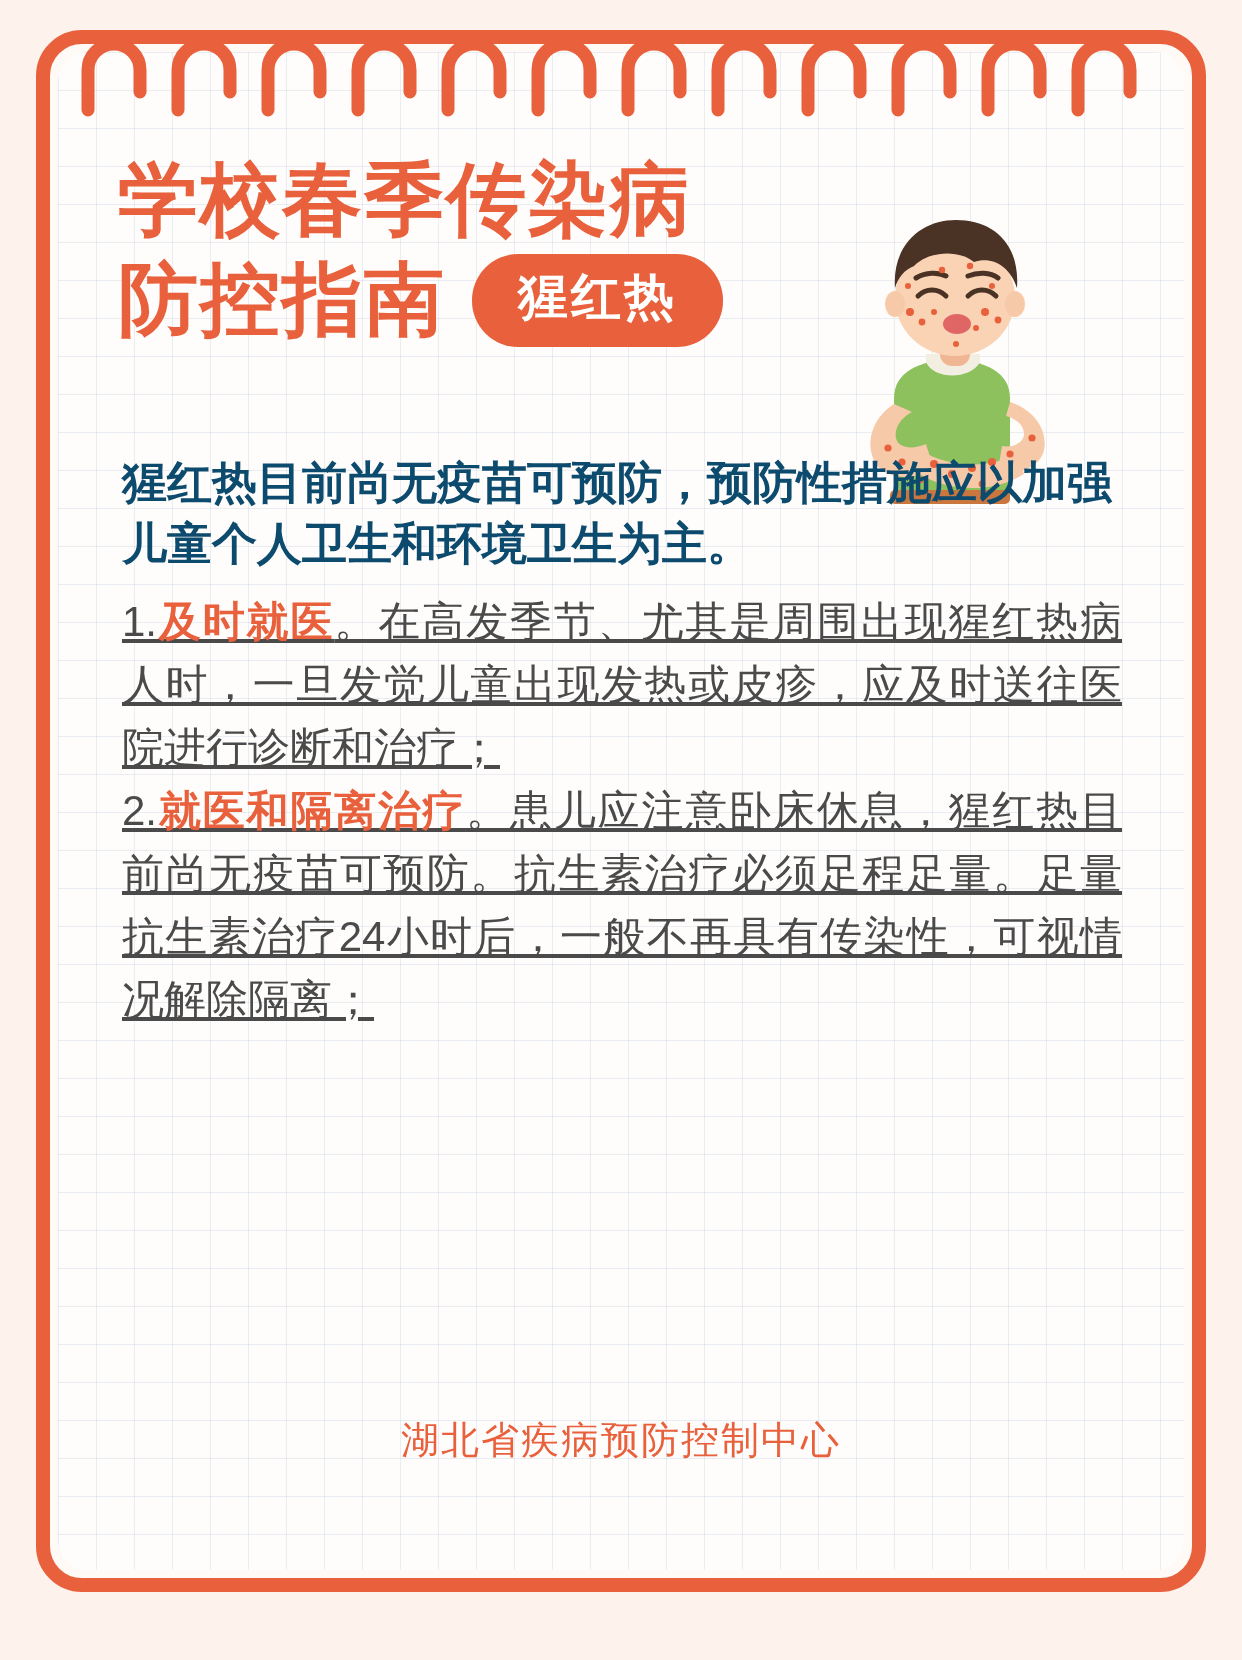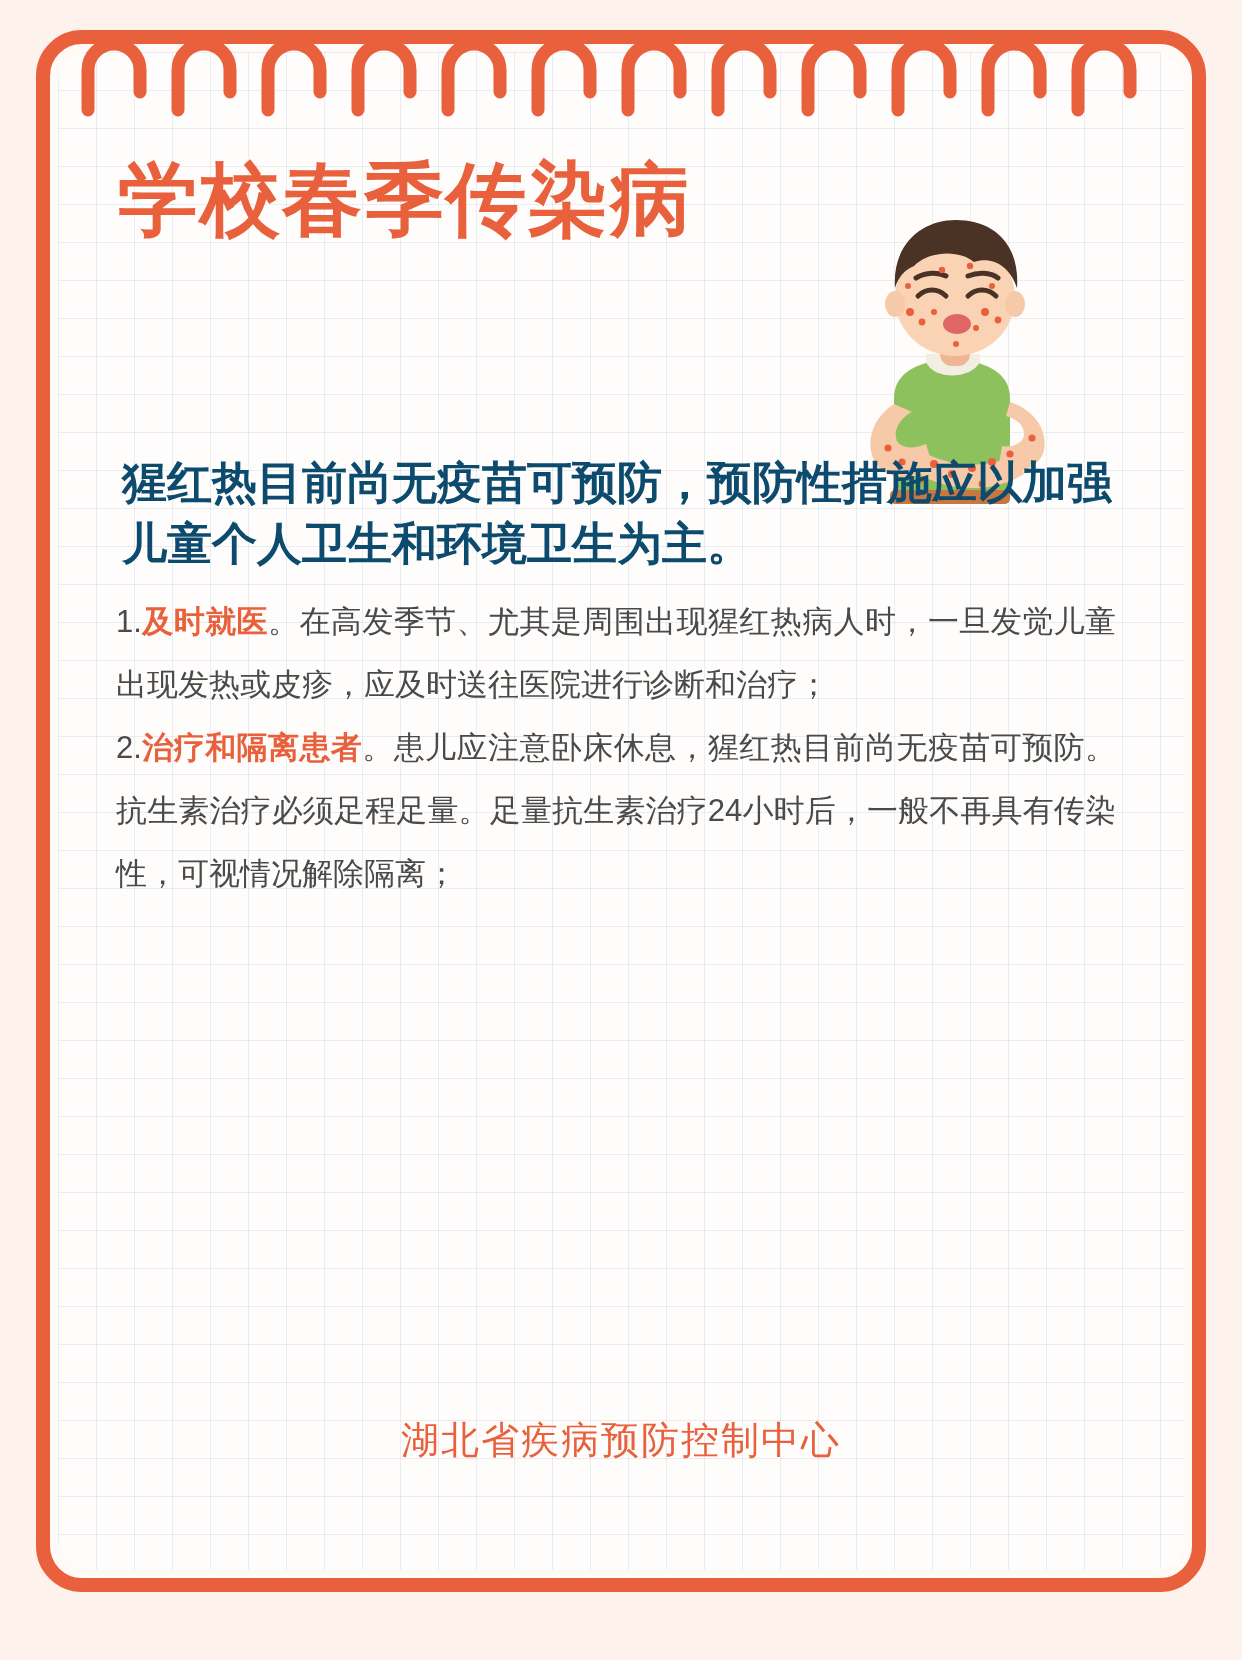--- a/index.html
+++ b/index.html
@@ -120,27 +120,28 @@
     font-size: 45px;
     line-height: 61px;
     font-weight: bold;
     color: #0c4a6e;
     letter-spacing: 0px;
   }
 
   
   .body-text {
     position: absolute;
-    left: 116px;
+    left: 122px;
     top: 590px;
     width: 1000px;
-    font-size: 31px;
+    font-size: 42px;
     line-height: 63px;
     color: #4a4a4a;
     letter-spacing: 0px;
+    text-decoration: underline;
   }
   .body-text p {
     margin: 0;
     text-align: justify;
   }
   .kw {
     color: #e8613c;
     font-weight: bold;
   }
 
@@ -178,20 +179,24 @@
       <path d="M808 110 L808 70 A26 26 0 1 1 860 70 L860 92"></path>
       <path d="M898 110 L898 70 A26 26 0 1 1 950 70 L950 92"></path>
       <path d="M988 110 L988 70 A26 26 0 1 1 1040 70 L1040 92"></path>
       <path d="M1078 110 L1078 70 A26 26 0 1 1 1130 70 L1130 92"></path>
     </g>
   </svg>
 
   <div class="header">
     <div class="title-block">
       <div class="title-line">学校春季传染病</div>
+      <div class="title-row2">
+        <div class="title-line">防控指南</div>
+        <div class="badge">猩红热</div>
+      </div>
     </div>
 
     <svg class="illustration" viewBox="0 0 250 310" xmlns="http://www.w3.org/2000/svg">
 
       <rect x="48" y="278" width="120" height="14" rx="5" fill="#c9763f"></rect>
 
       <path d="M52 186 C52 160 78 148 110 148 C142 148 168 160 168 186 L168 278 L52 278 Z" fill="#8dc15e"></path>
 
       <path d="M84 150 C92 168 128 168 138 150 L138 142 L84 142 Z" fill="#f2efe2"></path>
 
@@ -247,19 +252,19 @@
     </svg>
   </div>
 
   <div class="lead">猩红热目前尚无疫苗可预防，预防性措施应以加强儿童个人卫生和环境卫生为主。</div>
 
   <div class="body-text">
     <p>
       <span>1.</span><span class="kw">及时就医</span><span>。在高发季节、尤其是周围出现猩红热病人时，一旦发觉儿童出现发热或皮疹，应及时送往医院进行诊断和治疗；</span>
     </p>
     <p>
-      <span>2.</span><span class="kw">治疗和隔离患者</span><span>。患儿应注意卧床休息，猩红热目前尚无疫苗可预防。抗生素治疗必须足程足量。足量抗生素治疗24小时后，一般不再具有传染性，可视情况解除隔离；</span>
+      <span>2.</span><span class="kw">就医和隔离治疗</span><span>。患儿应注意卧床休息，猩红热目前尚无疫苗可预防。抗生素治疗必须足程足量。足量抗生素治疗24小时后，一般不再具有传染性，可视情况解除隔离；</span>
     </p>
   </div>
 
   <div class="footer">湖北省疾病预防控制中心</div>
 
 </div>
 
 </body></html>

